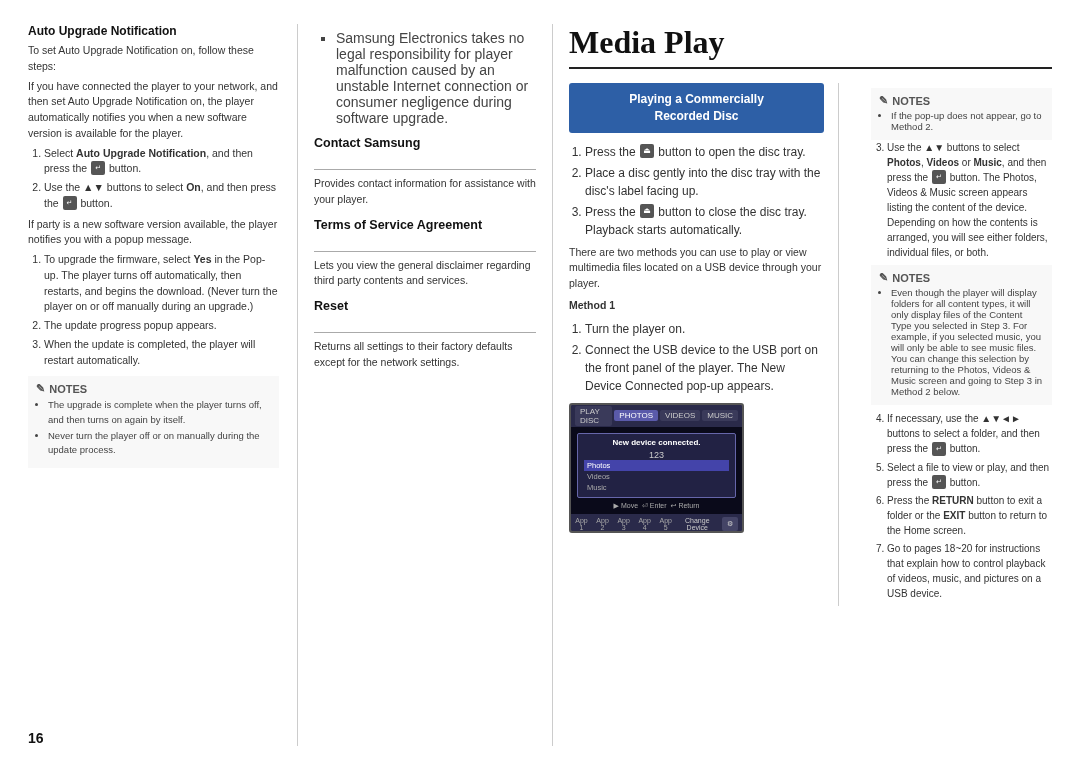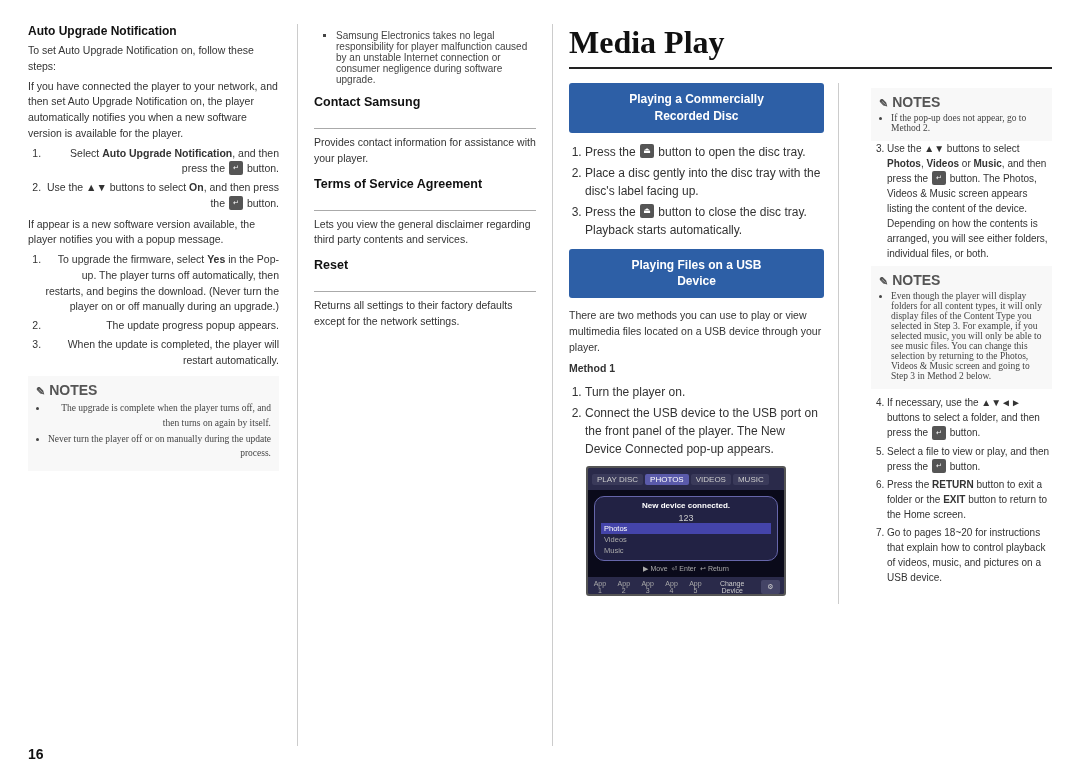--- a/index.html
+++ b/index.html
@@ -41,51 +41,49 @@
     .left-col ul {
       padding-left: 16px;
       margin-bottom: 5px;
     }
     .left-col ol {
       padding-left: 16px;
       margin-bottom: 5px;
     }
     .left-col ol li, .left-col ul li {
       margin-bottom: 3px;
-      text-align: right;
     }
     .notes-box {
       background: #f8f8f8;
       border: none;
       margin-top: 8px;
       padding: 6px 8px;
     }
     .notes-title {
-      font-size: 14px;
+      font-size: 11px;
       font-weight: bold;
       color: #555;
       margin-bottom: 3px;
       display: flex;
       align-items: center;
       gap: 4px;
     }
     .notes-box ul {
       padding-left: 12px;
-      font-family: Liberation Serif, serif;
     }
     .notes-box ul li {
       font-size: 9.5px;
       color: #444;
       margin-bottom: 2px;
     }
     .pencil-icon::before { content: '✎'; font-size: 11px; }
     .bold { font-weight: bold; }
     .page-num {
       position: absolute;
-      bottom: 4px;
+      bottom: 20px;
       left: 28px;
       font-size: 14px;
       font-weight: bold;
       color: #111;
       margin-top: 16px;
     }
     
     .mid-col {
       width: 255px;
       flex-shrink: 0;
@@ -113,21 +111,21 @@
       color: #444;
       padding-left: 8px;
       border-left: none;
       margin-top: 6px;
     }
     .samsung-note ul {
       list-style: square;
       padding-left: 14px;
     }
     .samsung-note ul li {
-      font-size: 10px;
+      font-size: 14px;
       margin-bottom: 4px;
     }
     
     .right-col {
       flex: 1;
       padding-left: 16px;
       display: flex;
       flex-direction: column;
     }
     .right-col-inner {
@@ -183,26 +181,26 @@
     }
     .method-title {
       font-size: 11px;
       font-weight: bold;
       color: #111;
       margin-bottom: 5px;
       margin-top: 6px;
     }
     
     .tv-screenshot {
-      width: 200px;
+      width: 175px;
       height: 130px;
       background: #737373;
       border: 2px solid #555;
       border-radius: 3px;
-      margin: 8px 17px;
+      margin: 8px 0;
       position: relative;
       overflow: hidden;
     }
     .tv-top-bar {
       display: flex;
       background: #2a2a4a;
       height: 22px;
       align-items: center;
       padding: 0 4px;
       gap: 2px;
@@ -216,21 +214,21 @@
     }
     .tv-tab.active {
       background: #5a5aaa;
       color: #fff;
     }
     .tv-popup {
       background: #222244;
       border: 1px solid #6666aa;
       padding: 4px 6px;
       margin: 2px 0;
-      border-radius: 10px;
+      border-radius: 2px;
     }
     .tv-popup-title {
       font-size: 8px;
       color: #fff;
       font-weight: bold;
       text-align: center;
       margin-bottom: 3px;
     }
     .tv-popup-num {
       font-size: 9px;
@@ -312,21 +310,21 @@
   <span class="page-num">16</span>
 
   <div class="left-col">
     <h2>Auto Upgrade Notification</h2>
     <p>To set Auto Upgrade Notification on, follow these steps:</p>
     <p>If you have connected the player to your network, and then set Auto Upgrade Notification on, the player automatically notifies you when a new software version is available for the player.</p>
     <ol>
       <li>Select <span class="bold">Auto Upgrade Notification</span>, and then press the <span class="inline-btn enter"></span> button.</li>
       <li>Use the ▲▼ buttons to select <span class="bold">On</span>, and then press the <span class="inline-btn enter"></span> button.</li>
     </ol>
-    <p>If appear is a new software version available, the player notifies you with a popup message.</p>
+    <p>If party is a new software version available, the player notifies you with a popup message.</p>
     <ol>
       <li>To upgrade the firmware, select <span class="bold">Yes</span> in the Pop-up. The player turns off automatically, then restarts, and begins the download. (Never turn the player on or off manually during an upgrade.)</li>
       <li>The update progress popup appears.</li>
       <li>When the update is completed, the player will restart automatically.</li>
     </ol>
     <div class="notes-box">
       <div class="notes-title">
         <span class="pencil-icon"></span>
         <span>NOTES</span>
       </div>
@@ -360,24 +358,20 @@
         <div class="section-header">
           <span>Playing a Commercially</span><br>
           <span>Recorded Disc</span>
         </div>
         <ol>
           <li>Press the <span class="inline-btn eject"></span> button to open the disc tray.</li>
           <li>Place a disc gently into the disc tray with the disc's label facing up.</li>
           <li>Press the <span class="inline-btn eject"></span> button to close the disc tray. Playback starts automatically.</li>
         </ol>
 
-        <div class="section-header" style="margin-top:10px;">
-          <span>Playing Files on a USB</span><br>
-          <span>Device</span>
-        </div>
         <p>There are two methods you can use to play or view multimedia files located on a USB device through your player.</p>
         <p class="method-title">Method 1</p>
         <ol>
           <li>Turn the player on.</li>
           <li>Connect the USB device to the USB port on the front panel of the player. The New Device Connected pop-up appears.</li>
         </ol>
 
         <div class="tv-screenshot">
           <div class="tv-top-bar">
             <div class="tv-tab">PLAY DISC</div>

